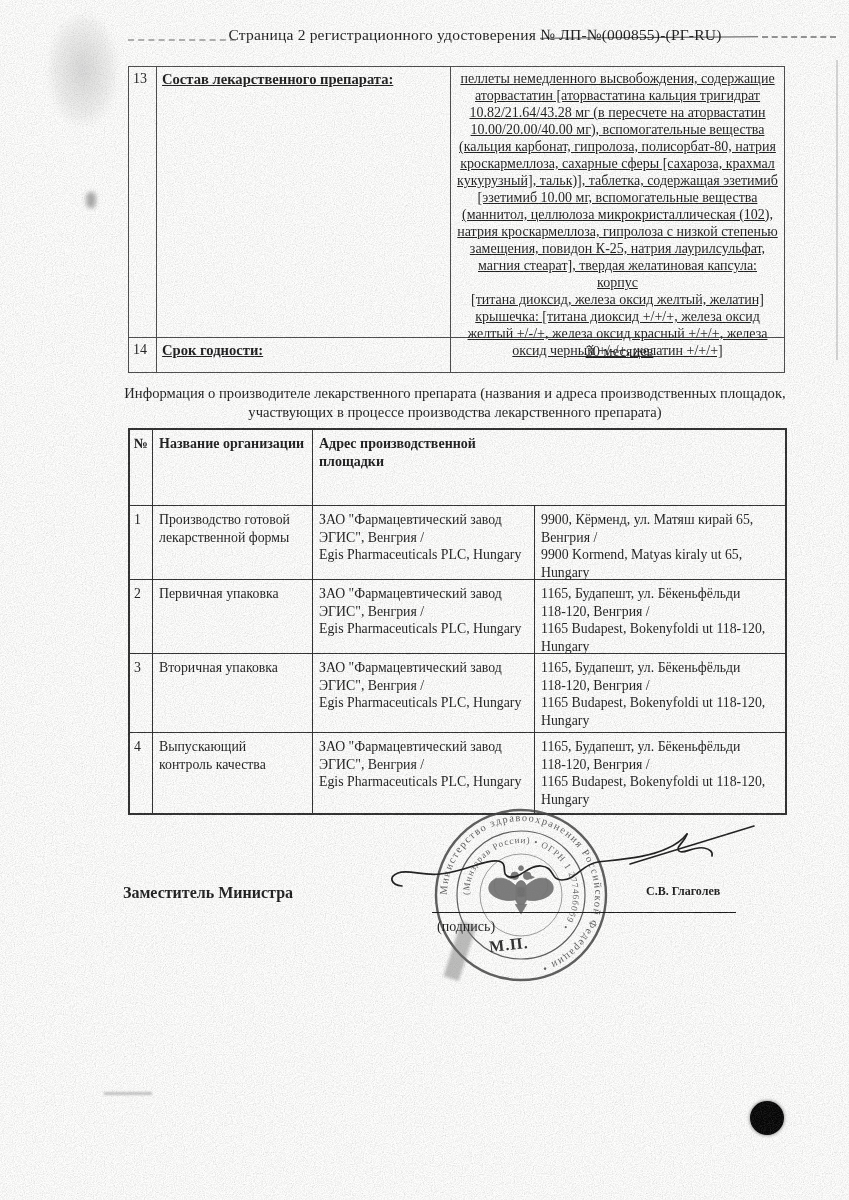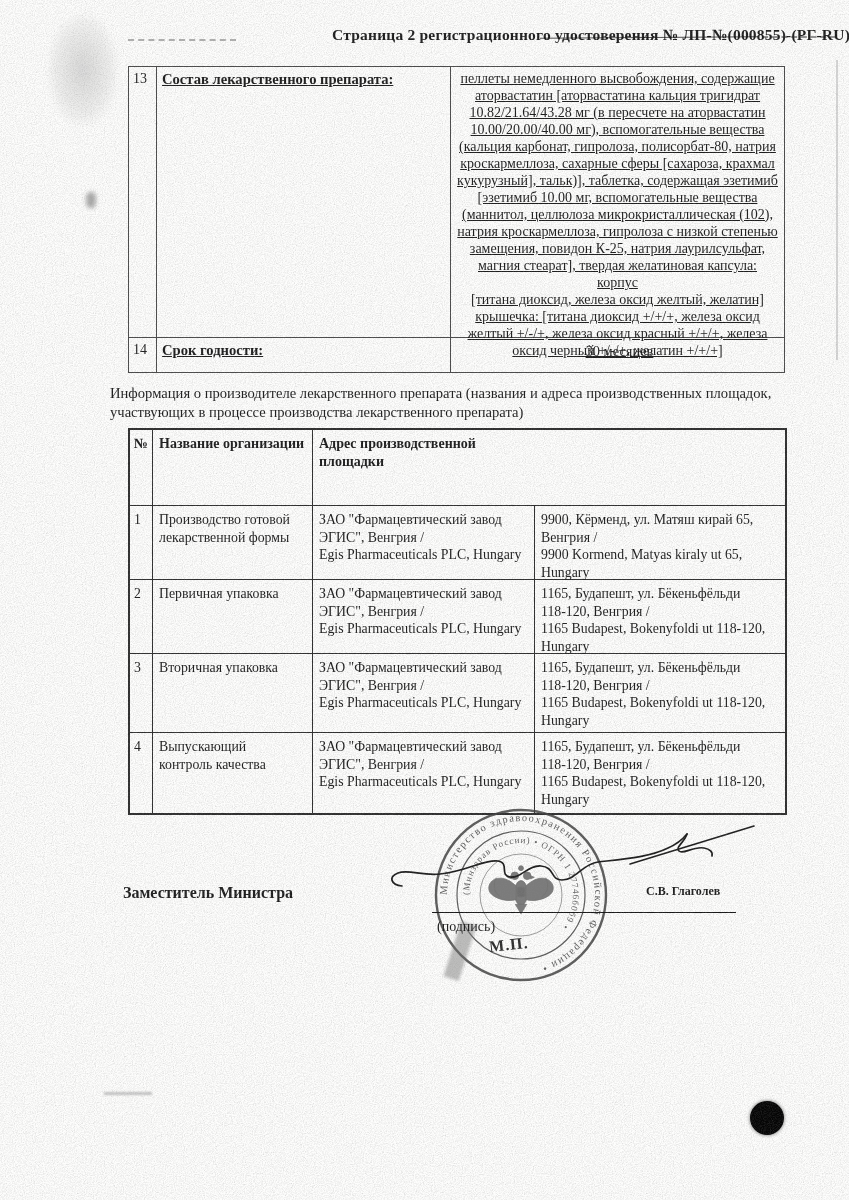--- a/index.html
+++ b/index.html
@@ -9,40 +9,40 @@
     margin:0 auto;
     background:#fdfdfc;
     overflow:hidden;
     font-family:"Liberation Serif","DejaVu Serif",serif;
     color:#1c1c1c;
   }
   .abs{position:absolute;}
   .ml{white-space:pre-line;}
 
   
-  .header-line{top:26px;left:100px;width:750px;text-align:right;font-size:15.5px;font-weight:bold;letter-spacing:.2px;}
+  .header-line{top:26px;left:100px;width:750px;text-align:center;font-size:15.5px;font-weight:normal;letter-spacing:.2px;}
   .strike1{top:37px;left:540px;width:218px;height:0;border-top:1.6px solid rgba(20,20,20,.75);transform:rotate(-.4deg);}
   .strike2{top:36px;left:762px;width:74px;height:0;border-top:2px dashed rgba(40,40,40,.5);}
   .dash-left{top:39px;left:128px;width:108px;height:0;border-top:2px dashed rgba(60,60,60,.4);}
 
   
   .t1{left:128px;top:66px;width:655px;border:1px solid #4a4a4a;}
   .t1-row{display:grid;grid-template-columns:27px 294px 334px;}
   .t1-row + .t1-row{border-top:1px solid #4a4a4a;}
   .t1 .cell{padding:4px 5px 2px 5px;font-size:14px;}
   .t1 .cell + .cell{border-left:1px solid #4a4a4a;text-decoration:underline;}
   .t1 .num{font-weight:normal;padding-left:4px;}
   .t1 .lbl{font-weight:bold;font-size:14.6px;}
   .t1 .val{line-height:17px;text-align:center;padding-top:3px;}
   .t1 .val14{text-align:center;font-size:14.4px;padding-top:5px;padding-left:9px;}
   .row13{height:270px;}
   .row14{height:34px;}
 
   
-  .info{top:384px;left:110px;width:690px;font-size:14.6px;line-height:18.5px;}
+  .info{top:384px;left:110px;width:690px;text-align:center;font-size:14.6px;line-height:18.5px;}
 
   
   .t2{left:128px;top:428px;width:655px;border:2px solid #2e2e2e;}
   .t2-row{display:grid;grid-template-columns:22px 160px 222px 251px;}
   .t2-row + .t2-row{border-top:1.5px solid #2e2e2e;}
   .t2 .cell{padding:5px 5px 2px 6px;font-size:13.8px;line-height:17.5px;}
   .t2 .cell + .cell{border-left:1.5px solid #2e2e2e;}
   .t2 .hd{font-weight:bold;font-size:14px;line-height:18px;}
   .t2 .num{padding-left:4px;}
   .h-row{height:75px;}

